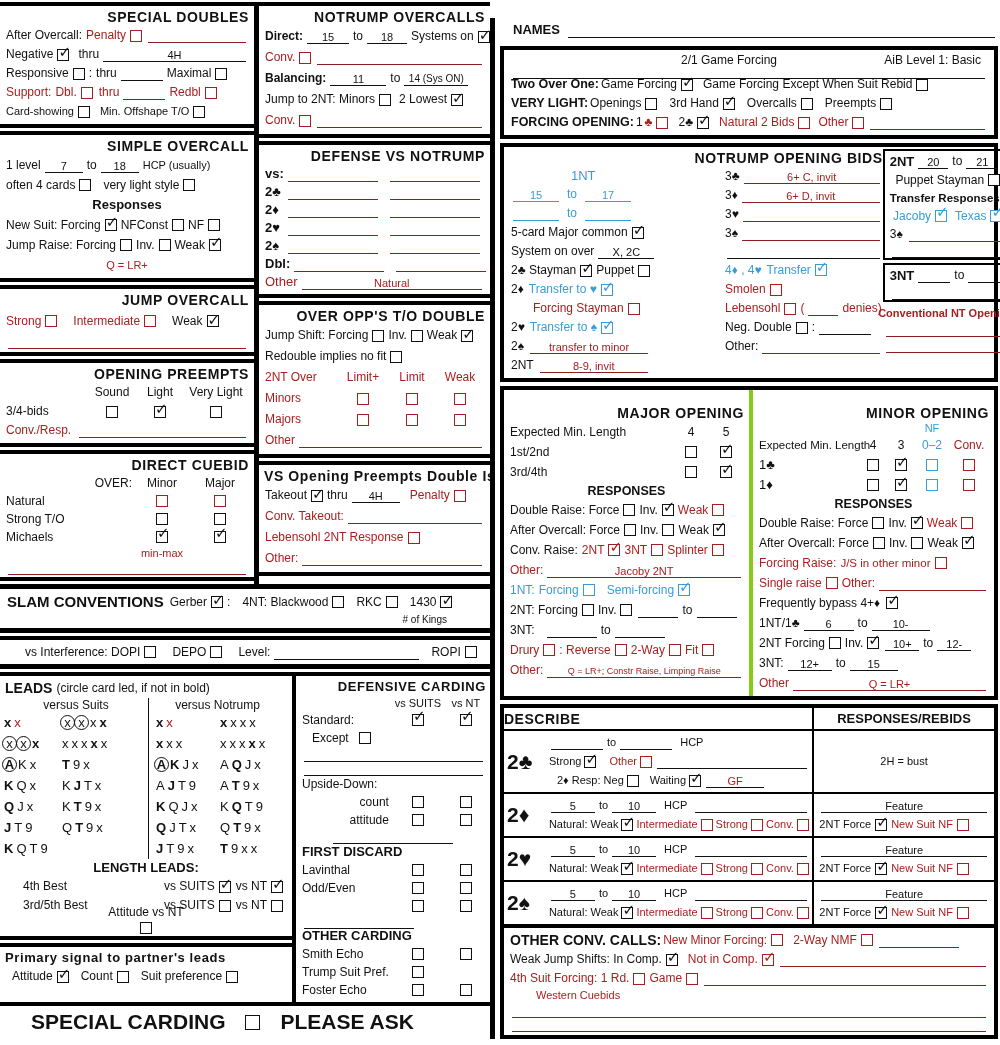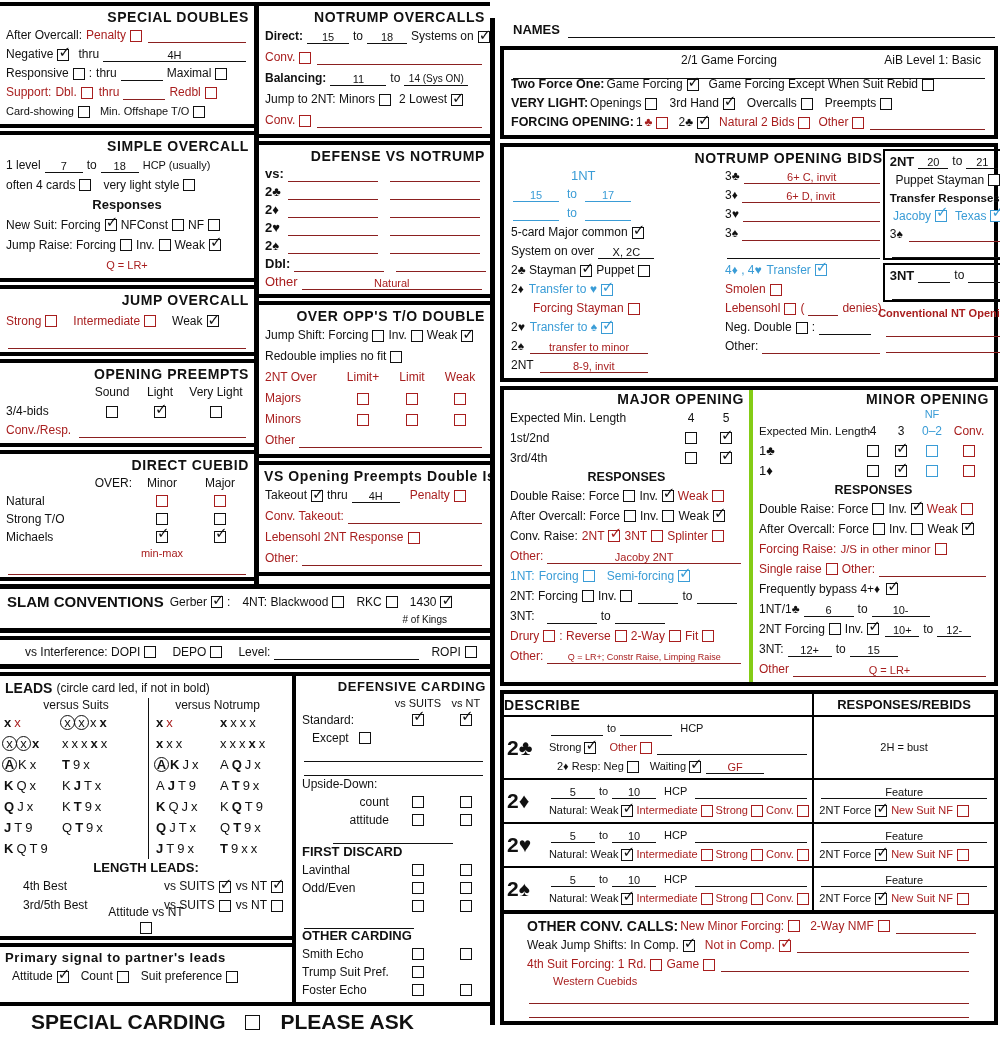--- a/index.html
+++ b/index.html
@@ -57,35 +57,35 @@
 .names-row{margin-bottom:6px;padding-top:2px}
 .rbox{border:4px solid #000;padding:2px 6px 3px;margin-bottom:4px}
 .nt-flex{display:flex}
 .nt-main{flex:1 1 auto}
 .nt-cols{display:flex}
 .nt-a{width:212px}
 .nt-b{flex:1 1 auto;padding-left:2px}
 .nt-side{width:132px}
 .side-box{border:2.5px solid #000;padding:1px 4px;margin-bottom:3px}
 .mm-wrap{display:flex;border:4px solid #000;margin-bottom:4px}
-.mm-sec{flex:1 1 auto;padding:0 5px 3px;width:50%}
+.mm-sec{flex:1 1 auto;padding:14px 5px 3px;width:50%}
 .mm-sec.minor{border-left:4px solid #84cc16}
 
 .rb-box{border:4px solid #000;margin-bottom:3px}
 .d-head{display:flex;font-weight:bold;height:21px;align-items:center}
 .dh1{flex:1 1 auto;font-size:14px;letter-spacing:.5px}
 .dh2{width:182px;text-align:center;font-size:13px;align-self:stretch;display:flex;align-items:center;justify-content:center;border-left:2px solid #000}
 .d-row{display:flex;border-top:2.5px solid #000}
 .d-bid{width:42px;font-size:21px;font-weight:bold;display:flex;align-items:center;padding-left:3px}
 .d-left{flex:1 1 auto;padding:2px 2px;min-width:0}
 .d-left .line{font-size:11px;height:19px}
 .d-left .cb{margin:0 2px}
 .d-right{width:182px;border-left:2px solid #000;padding:1px 4px;display:flex;flex-direction:column;justify-content:center}
 .d-right .line{font-size:11px;height:19px}
-.occ{border-top:4px solid #000;padding:2px 22px 4px}
+.occ{border-top:4px solid #000;padding:2px 5px 4px}
 .occ .line{height:17px;line-height:17px}
 .big-row .line{height:30px;line-height:30px}
 </style>
 </head>
 <body>
 
 <div class="card">
 
   <div class="zone-left">
     <div class="topgrid">
@@ -426,35 +426,35 @@
                 </span>
                 <span class="cell" style="width: 46px;">
                   <span class="t c-r">Limit</span>
                 </span>
                 <span class="cell" style="width: 50px;">
                   <span class="t c-r">Weak</span>
                 </span>
               </div>
               <div class="line">
                 <span class="lbl">
+                  <span class="t c-r">Minors</span>
+                </span>
+                <span class="cell" style="width: 52px;">
+                  <span class="cb cb-r"></span>
+                </span>
+                <span class="cell" style="width: 46px;">
+                  <span class="cb cb-r"></span>
+                </span>
+                <span class="cell" style="width: 50px;">
+                  <span class="cb cb-r"></span>
+                </span>
+              </div>
+              <div class="line">
+                <span class="lbl">
                   <span class="t c-r">Majors</span>
-                </span>
-                <span class="cell" style="width: 52px;">
-                  <span class="cb cb-r"></span>
-                </span>
-                <span class="cell" style="width: 46px;">
-                  <span class="cb cb-r"></span>
-                </span>
-                <span class="cell" style="width: 50px;">
-                  <span class="cb cb-r"></span>
-                </span>
-              </div>
-              <div class="line">
-                <span class="lbl">
-                  <span class="t c-r">Minors</span>
                 </span>
                 <span class="cell" style="width: 52px;">
                   <span class="cb cb-r"></span>
                 </span>
                 <span class="cell" style="width: 46px;">
                   <span class="cb cb-r"></span>
                 </span>
                 <span class="cell" style="width: 50px;">
                   <span class="cb cb-r"></span>
                 </span>
@@ -934,21 +934,21 @@
               <span class="gp" style="width: 170px;"></span>
               <span class="t" style="font-size: 12px;">2/1 Game Forcing</span>
               <span class="gp fill"></span>
               <span class="t" style="font-size: 12px;">AiB Level 1:  Basic</span>
               <span class="gp" style="width: 6px;"></span>
             </div>
             <div class="line" style="height: 7px; line-height: 7px;">
               <span class="ln fill"></span>
             </div>
             <div class="line" style="height: 19px; line-height: 19px;">
-              <span class="t bold" style="font-size: 12.5px;">Two Force One:</span>
+              <span class="t bold" style="font-size: 12.5px;">Two Over One:</span>
               <span class="t">Game Forcing</span>
               <span class="cb chk"></span>
               <span class="gp" style="width: 6px;"></span>
               <span class="t">Game Forcing Except When Suit Rebid</span>
               <span class="cb"></span>
             </div>
             <div class="line" style="height: 19px; line-height: 19px;">
               <span class="t bold" style="font-size: 12.5px;">VERY LIGHT:</span>
               <span class="t">Openings</span>
               <span class="cb"></span>

